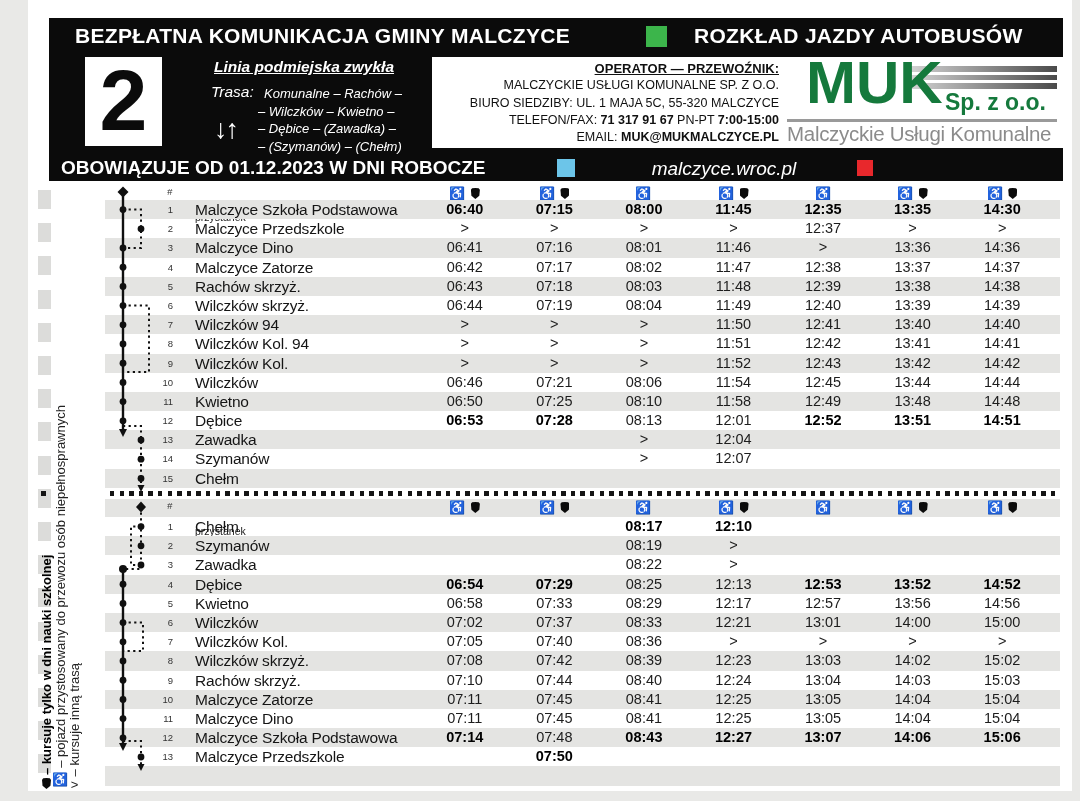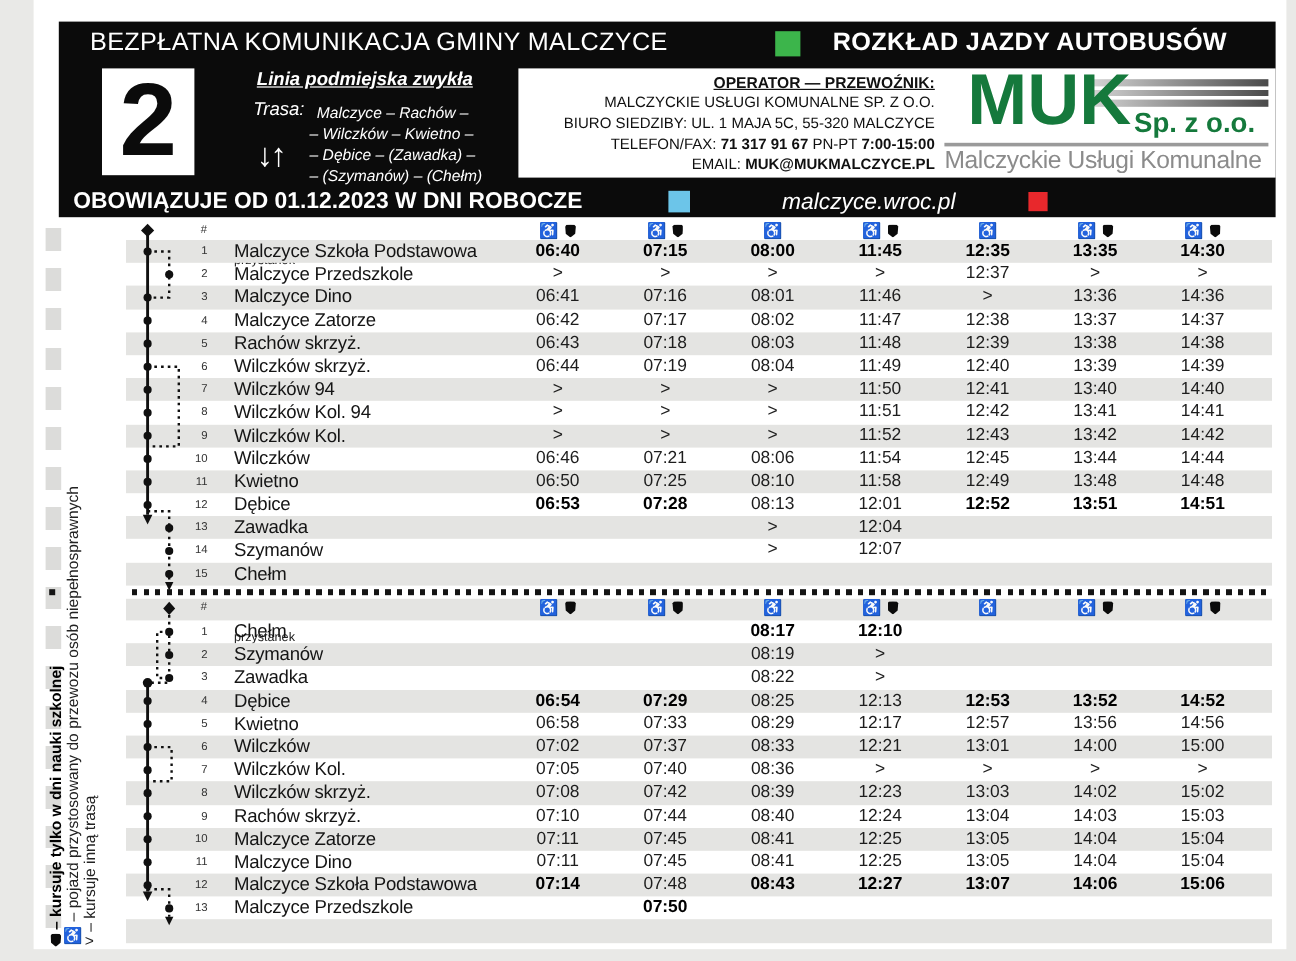--- a/index.html
+++ b/index.html
@@ -2,21 +2,21 @@
 <html style="--stripe: #e4e4e2;"><head>
 <meta charset="utf-8">
 <style>
   * { margin:0; padding:0; box-sizing:border-box; }
   html,body { width:1080px; height:801px; overflow:hidden;
     font-family:"Liberation Sans", sans-serif; background:#e9e9e7; }
   .page { position:absolute; left:28px; top:0; width:1044px; height:791px; background:#fff; }
 
   
   .black-box { position:absolute; left:21px; top:18px; width:1014px; height:163px; background:#0b0b0b; }
-  .title-left { position:absolute; left:26px; top:6px; color:#fff; font-size:21px; font-weight:400; letter-spacing:.3px;text-align:center; }
+  .title-left { position:absolute; left:26px; top:6px; color:#fff; font-size:21px; font-weight:700; letter-spacing:.3px;text-align:center; }
   .green-sq { position:absolute; left:597px; top:8px; width:21px; height:21px; }
   .title-right { position:absolute; left:645px; top:6px; color:#fff; font-size:21px; font-weight:700; letter-spacing:.3px; }
 
   .line-box { position:absolute; left:36px; top:39px; width:77px; height:89px; background:#fff; text-align:center; }
   .line-box span { font-size:86px; font-weight:800; line-height:86px; color:#0b0b0b; }
 
   .route-block { position:absolute; left:161px; top:40px; width:230px; color:#fff; }
   .line-type { font-style:italic; font-weight:700; font-size:15.5px; text-decoration:underline; margin-left:4px; }
   .trasa-label { position:absolute; left:1px; top:25px; font-style:italic; font-size:15.5px; }
   .route-lines { position:absolute; left:48px; top:27px; }
@@ -95,21 +95,21 @@
     <div class="title-right">ROZKŁAD JAZDY AUTOBUSÓW</div>
 
     <div class="line-box">
       <span>2</span>
     </div>
 
     <div class="route-block">
       <div class="line-type">Linia podmiejska zwykła</div>
       <div class="trasa-label">Trasa:</div>
       <div class="route-lines">
-          <div>Malczyce – Rachów –</div>
+          <div>Komunalne – Rachów –</div>
           <div>– Wilczków – Kwietno –</div>
           <div>– Dębice – (Zawadka) –</div>
           <div>– (Szymanów) – (Chełm)</div>
         </div>
       <div class="dir-arrows">↓↑</div>
     </div>
 
     <div class="operator-box">
       <div class="op-text">
         <div class="op-heading">OPERATOR — PRZEWOŹNIK:</div>

